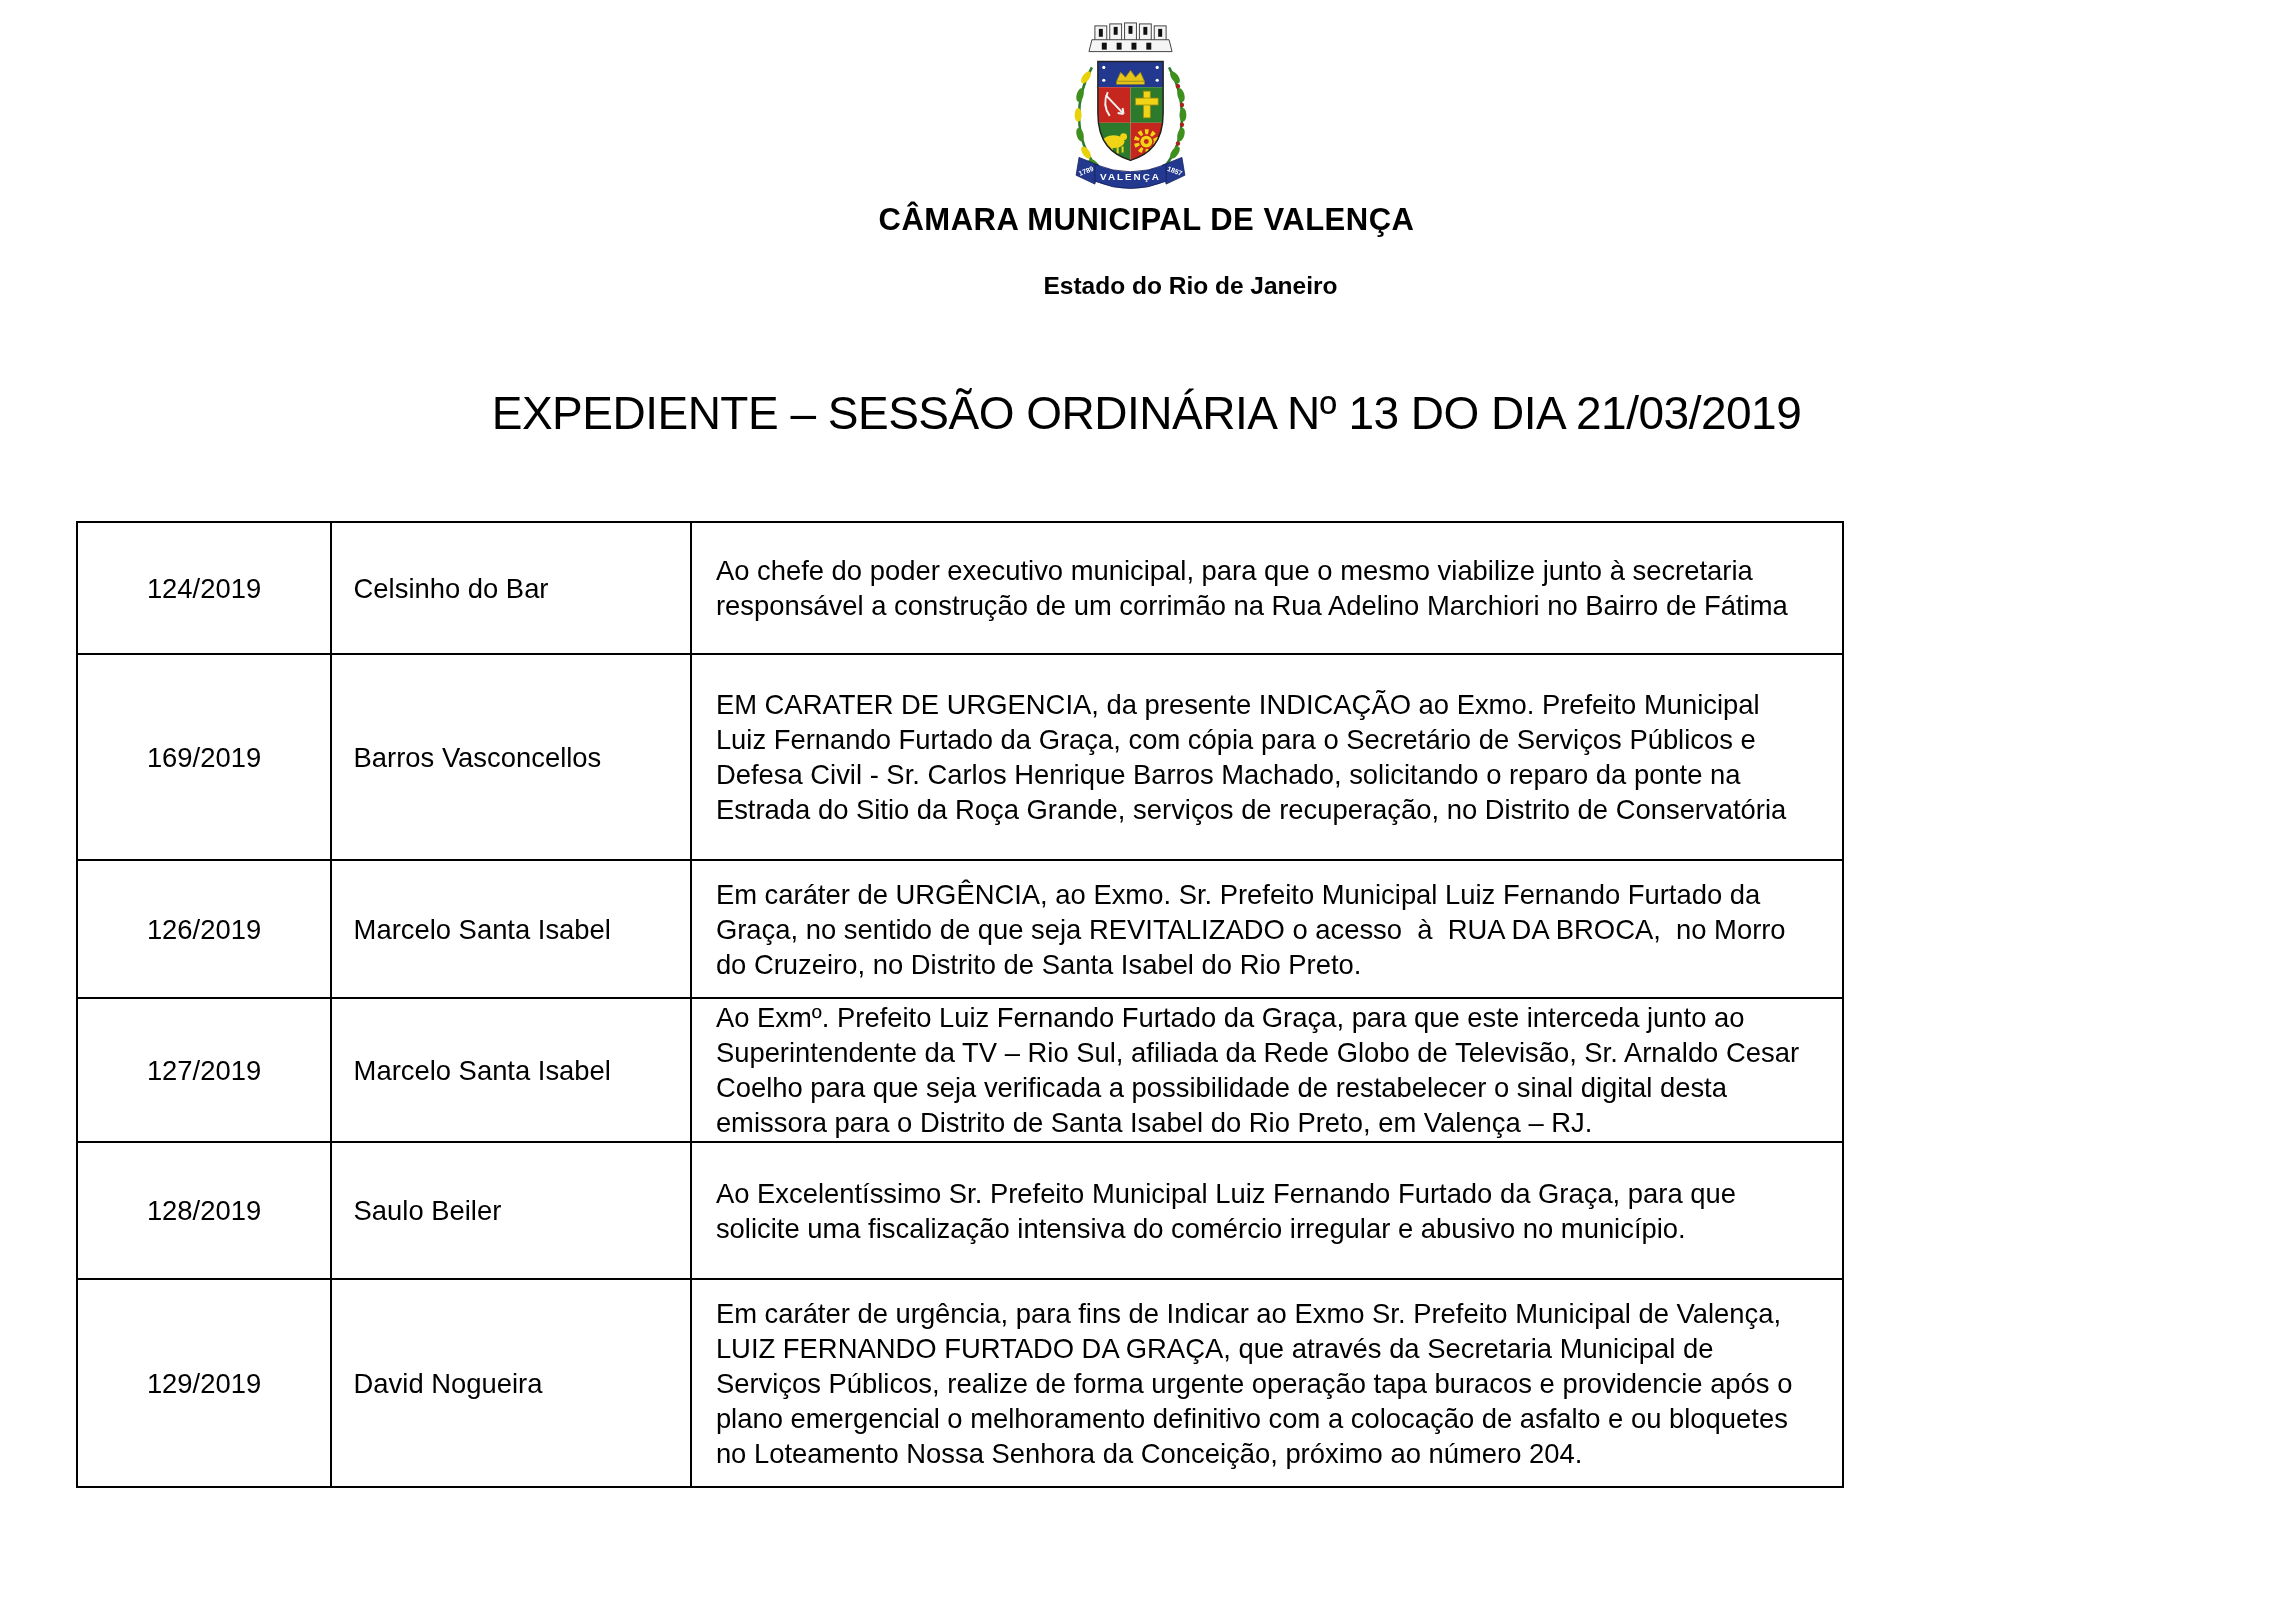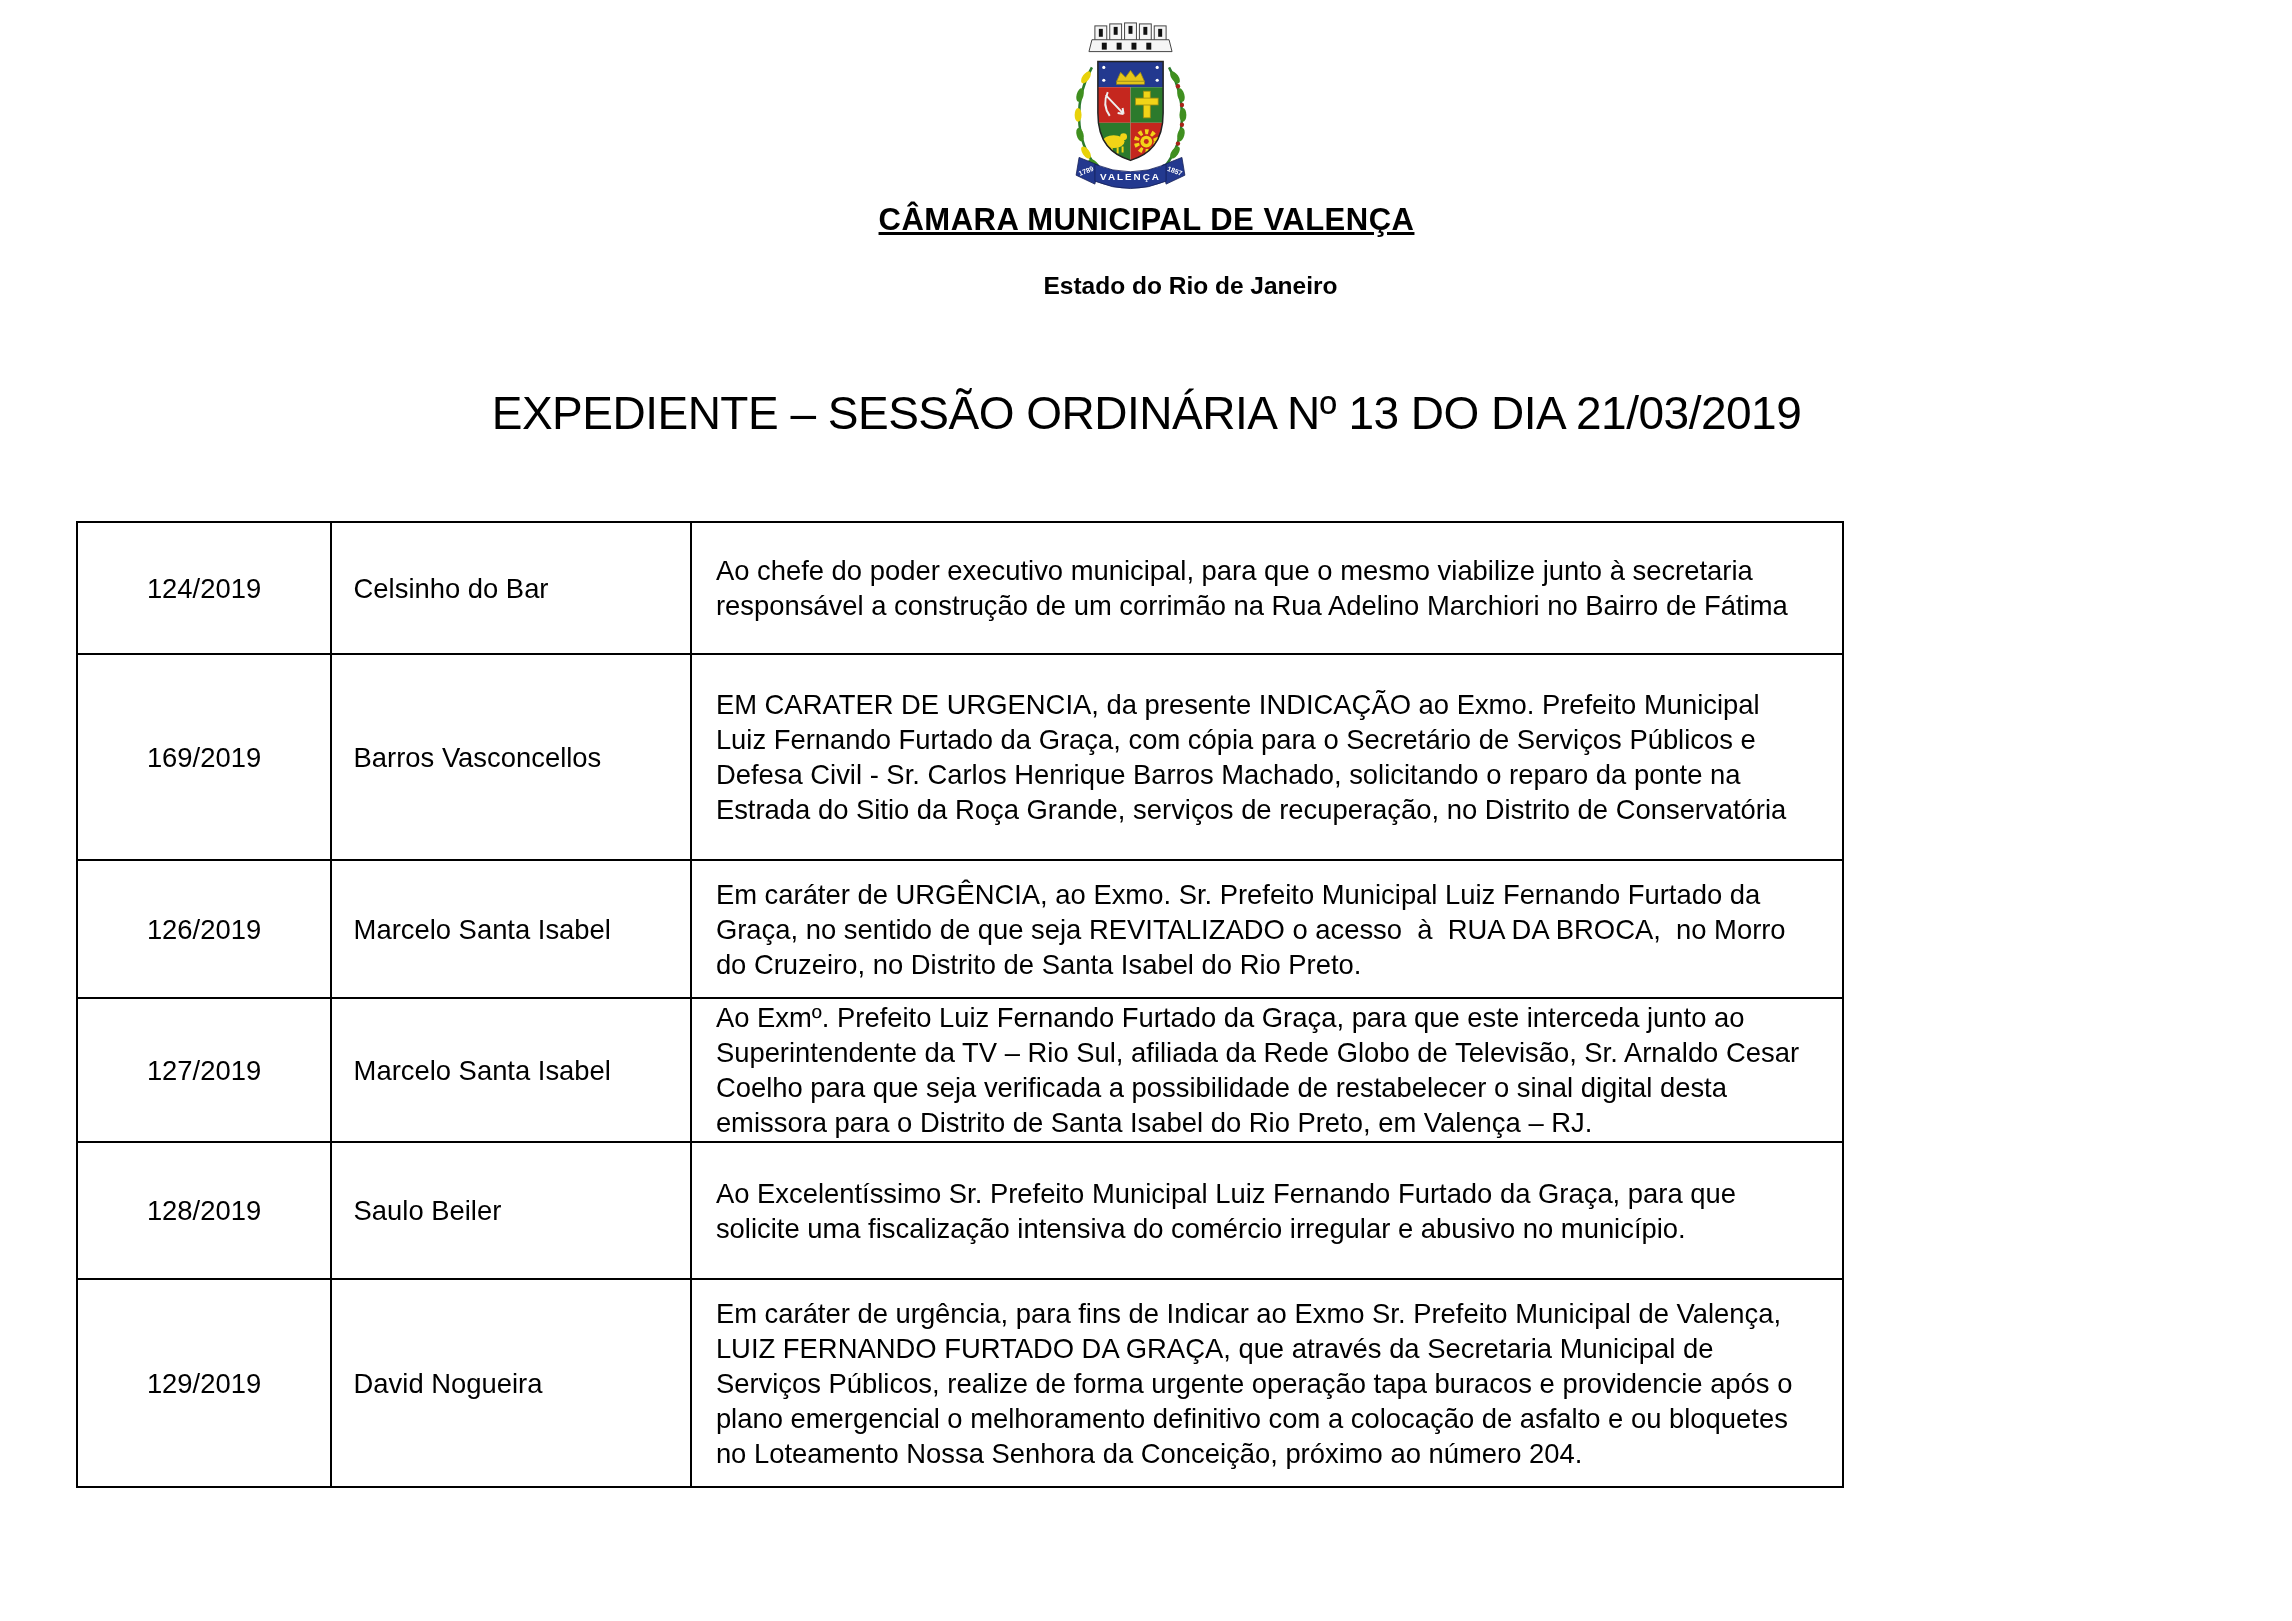--- a/index.html
+++ b/index.html
@@ -9,21 +9,21 @@
     background:#ffffff;
     font-family:"Liberation Sans","DejaVu Sans",sans-serif;
     color:#000;
     overflow:hidden;
   }
   .crest{
     position:absolute;left:1066px;top:15.7px;width:129px;height:178px;
   }
   .org-name{
     position:absolute;top:202px;left:0;width:100%;
-    text-align:center;font-size:31px;font-weight:bold;letter-spacing:0.5px;text-decoration:underline;
+    text-align:center;font-size:31px;font-weight:bold;letter-spacing:0.5px;
   }
   .state-name{
     position:absolute;top:272px;left:0;width:100%;
     text-align:center;font-size:24.5px;font-weight:bold;padding-left:44px;
   }
   .page-title{
     position:absolute;top:386px;left:0;width:100%;
     text-align:center;font-size:46px;font-weight:normal;letter-spacing:-0.5px;
   }
   table.expediente{

